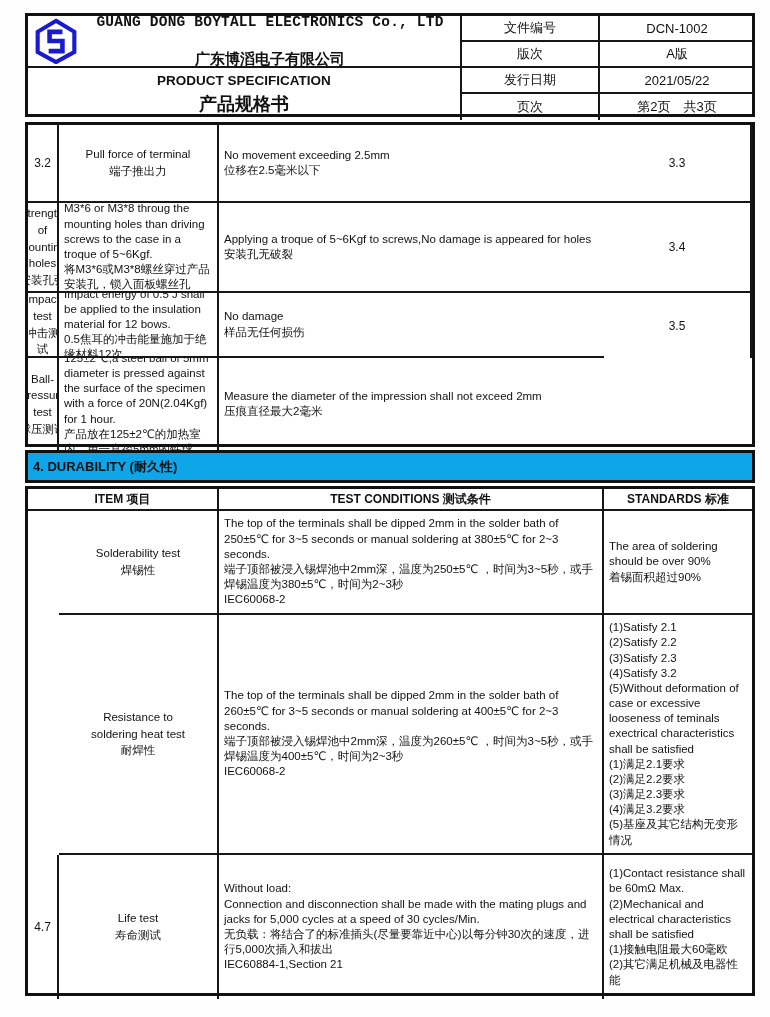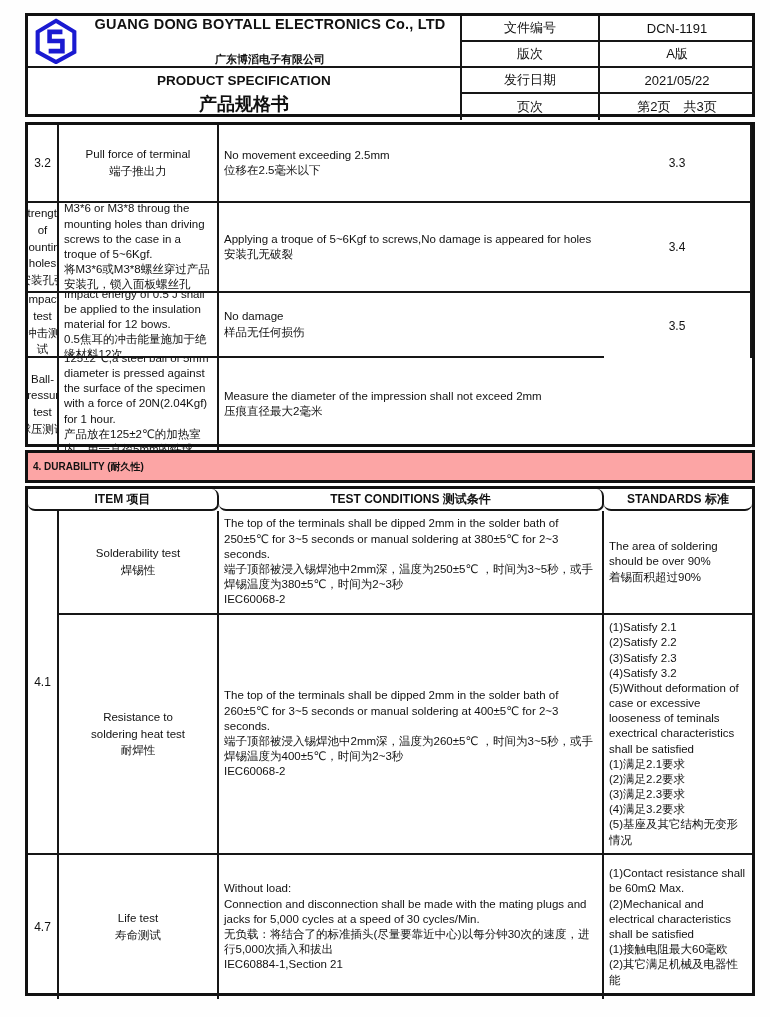--- a/index.html
+++ b/index.html
@@ -15,47 +15,47 @@
   .cell.last-row { border-bottom:none; }
 
   .ml { white-space:pre-line; }
 
   
   #hdr { left:25px; top:13px; width:730px; height:104px;
          grid-template-columns:434px 138px 154px; grid-template-rows:26px 26px 26px 26px; }
   .company-cell { grid-column:1; grid-row:1 / span 2; flex-direction:row; align-items:center; padding:2px 6px; gap:8px; }
   .title-cell   { grid-column:1; grid-row:3 / span 2; align-items:center; text-align:center; }
   .company-text { flex:1; text-align:center; }
-  .company-en { font-weight:bold; font-size:14.5px; letter-spacing:.2px; }
-  .company-cn { font-weight:bold; font-size:11px; margin-top:20px; }
+  .company-en { font-weight:bold; font-size:14.5px; letter-spacing:.2px;font-family:Liberation Mono, monospace; }
+  .company-cn { font-weight:bold; font-size:15px; margin-top:20px; }
   .title-en { font-weight:bold; font-size:13.5px; }
   .title-cn { font-weight:bold; font-size:18px; margin-top:4px; }
   .hlabel, .hvalue { align-items:center; text-align:center; font-weight:normal; font-size:13px; }
   .logo-box { width:44px; height:46px; flex:0 0 auto; }
 
   
   #sec3 { left:25px; top:122px; width:730px; height:325px;
           grid-template-columns:31px 160px 385px 148px;
           grid-template-rows:78px 90px 65px 92px; }
 
   .num-cell { align-items:center; font-size:12px; }
   .item-cell { align-items:center; text-align:center; font-size:11.5px; line-height:1.45; padding:8px; }
   .cond-cell { align-items:flex-start; text-align:left; font-size:11.5px; line-height:1.32; padding:3px 5px; }
   .std-cell  { align-items:flex-start; text-align:left; font-size:11.5px; line-height:1.32; padding:3px 5px; }
 
   
   #durability { left:25px; top:450px; width:730px; height:33px; position:absolute;
-                border:3px solid #111; background:#fca5a5; display:flex; align-items:center;
-                padding-left:5px; font-weight:bold; font-size:10px; }
+                border:3px solid #111; background:#0ea5e9; display:flex; align-items:center;
+                padding-left:5px; font-weight:bold; font-size:13px; }
 
   
   #sec4 { left:25px; top:486px; width:730px; height:510px;
           grid-template-columns:31px 160px 385px 148px;
           grid-template-rows:22px 104px 240px 144px; }
-  .colhead { align-items:center; text-align:center; font-weight:bold; font-size:12px;border-radius:7px; }
+  .colhead { align-items:center; text-align:center; font-weight:bold; font-size:12px; }
   .span2col { grid-column:1 / span 2; }
   .span2row { grid-row:2 / span 2; }
 </style>
 </head>
 <body>
 
 <div class="page">
 
   <div class="tbl" id="hdr">
     <div class="cell company-cell">
@@ -67,21 +67,21 @@
         <div class="company-en">GUANG DONG BOYTALL ELECTRONICS Co., LTD</div>
         <div class="company-cn">广东博滔电子有限公司</div>
       </div>
     </div>
     <div class="cell title-cell last-row">
       <div class="title-en">PRODUCT SPECIFICATION</div>
       <div class="title-cn">产品规格书</div>
     </div>
 
     <div class="cell hlabel" style="grid-column:2;grid-row:1">文件编号</div>
-    <div class="cell hvalue last-col" style="grid-column:3;grid-row:1">DCN-1191</div>
+    <div class="cell hvalue last-col" style="grid-column:3;grid-row:1">DCN-1002</div>
     <div class="cell hlabel" style="grid-column:2;grid-row:2">版次</div>
     <div class="cell hvalue last-col" style="grid-column:3;grid-row:2">A版</div>
     <div class="cell hlabel" style="grid-column:2;grid-row:3">发行日期</div>
     <div class="cell hvalue last-col" style="grid-column:3;grid-row:3">2021/05/22</div>
     <div class="cell hlabel last-row" style="grid-column:2;grid-row:4">页次</div>
     <div class="cell hvalue last-col last-row" style="grid-column:3;grid-row:4">第2页　共3页</div>
   </div>
 
   <div class="tbl" id="sec3">
 
@@ -120,21 +120,20 @@
   <div id="durability">
     <span>4. DURABILITY (耐久性)</span>
   </div>
 
   <div class="tbl" id="sec4">
 
     <div class="cell colhead span2col" style="grid-row:1">ITEM 项目</div>
     <div class="cell colhead" style="grid-column:3;grid-row:1">TEST CONDITIONS 测试条件</div>
     <div class="cell colhead last-col" style="grid-column:4;grid-row:1">STANDARDS 标准</div>
 
-    <div class="cell num-cell span2row" style="grid-column:1">4.1</div>
 
     <div class="cell item-cell ml" style="grid-column:2;grid-row:2">Solderability test
 焊锡性</div>
     <div class="cell cond-cell ml" style="grid-column:3;grid-row:2">The top of the terminals shall be dipped 2mm in the solder bath of 250±5℃ for 3~5 seconds or manual soldering at 380±5℃ for 2~3 seconds.
 端子顶部被浸入锡焊池中2mm深，温度为250±5℃ ，时间为3~5秒，或手焊锡温度为380±5℃，时间为2~3秒
 IEC60068-2</div>
     <div class="cell std-cell ml last-col" style="grid-column:4;grid-row:2">The area of soldering should be over 90%
 着锡面积超过90%</div>
 
     <div class="cell item-cell ml" style="grid-column:2;grid-row:3">Resistance to

